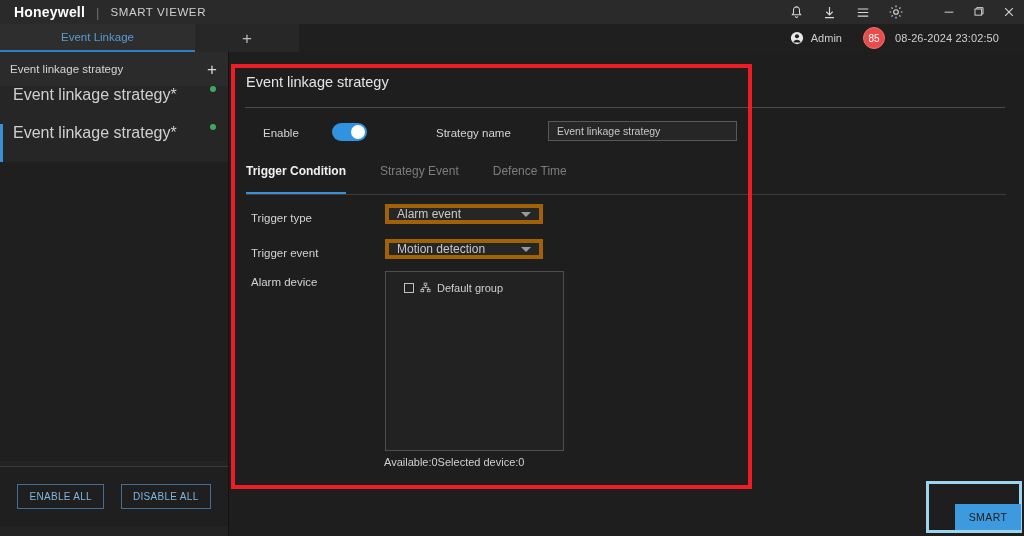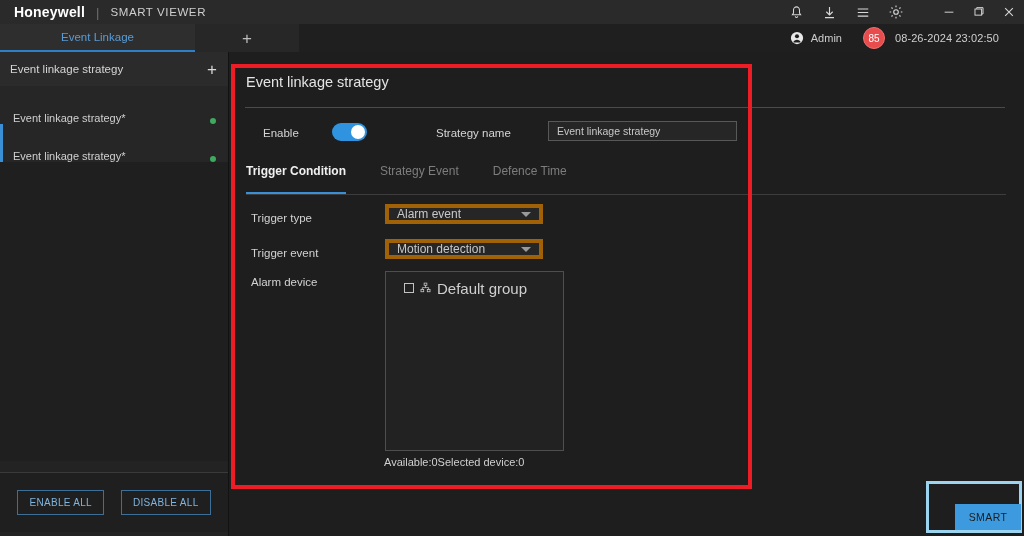--- a/index.html
+++ b/index.html
@@ -67,30 +67,30 @@
   .sidebar {
     position: absolute; left: 0; top: 52px; width: 229px; height: 484px;
     background: #232323; border-right: 1px solid #121212;
   }
   .side-head {
     height: 34px; display: flex; align-items: center;
     padding: 0 11px 0 10px; background: #2b2b2b; color: #d5d5d5; font-size: 11.5px;
   }
   .side-head .plus { margin-left: auto; font-size: 17px; color: #d8d8d8; line-height: 1; }
   .side-item {
-    height: 38px; display: flex; align-items: flex-end; padding: 0 12px 0 10px;
-    color: #d0d0d0; font-size: 11px; background: #1f1f1f;
+    height: 38px; display: flex; align-items: flex-start; padding: 0 12px 0 10px;
+    color: #d0d0d0; font-size: 16px; background: #1f1f1f;
     border-left: 3px solid transparent;
   }
   .side-item.alt { background: #262626; }
   .side-item.selected { border-left: 3px solid #3b8fd4; background: #262626; }
   .dot { margin-left: auto; width: 6px; height: 6px; border-radius: 50%; background: #3fa95f; }
   .side-blank { background: #1f1f1f; height: 299px; }
   .side-footer {
-    position: absolute; left: 0; bottom: 4px; width: 228px; height: 60px;
+    position: absolute; left: 0; bottom: 10px; width: 228px; height: 60px;
     border-top: 1px solid #3a3a3a; display: flex; align-items: center;
     justify-content: center; gap: 17px; background: #1f1f1f;
   }
   .sm-btn {
     border: 1px solid #3f6f96; color: #7fb4de; background: transparent;
     font-size: 10px; letter-spacing: .3px; padding: 6px 11px; font-family: inherit;
   }
 
   
   .main { position: absolute; left: 229px; top: 52px; width: 795px; height: 484px; background: #1e1e1e; }
@@ -139,21 +139,21 @@
     margin-left: auto; width: 0; height: 0;
     border-left: 5px solid transparent; border-right: 5px solid transparent;
     border-top: 5px solid #9a9a9a;
   }
   .devbox {
     position: absolute; left: 156px; top: 219px; width: 179px; height: 180px;
     background: #222222; border: 1px solid #4e4e4e;
   }
   .tree-node { display: flex; align-items: center; gap: 6px; padding: 7px 0 0 18px; }
   .tree-cb { width: 10px; height: 10px; border: 1px solid #c2c2c2; background: transparent; }
-  .tree-lbl { color: #cfcfcf; font-size: 15px; }
+  .tree-lbl { color: #cfcfcf; font-size: 11px; }
   .avail-lbl { position: absolute; left: 155px; top: 404px; color: #d0d0d0; font-size: 11px; }
 
   
   .red-box {
     position: absolute; left: 231px; top: 64px; width: 521px; height: 425px;
     border: 4px solid #ee1c25; pointer-events: none;
   }
   .cyan-box {
     position: absolute; left: 926px; top: 481px; width: 96px; height: 52px;
     border: 3px solid #9cd4f0; pointer-events: none;

